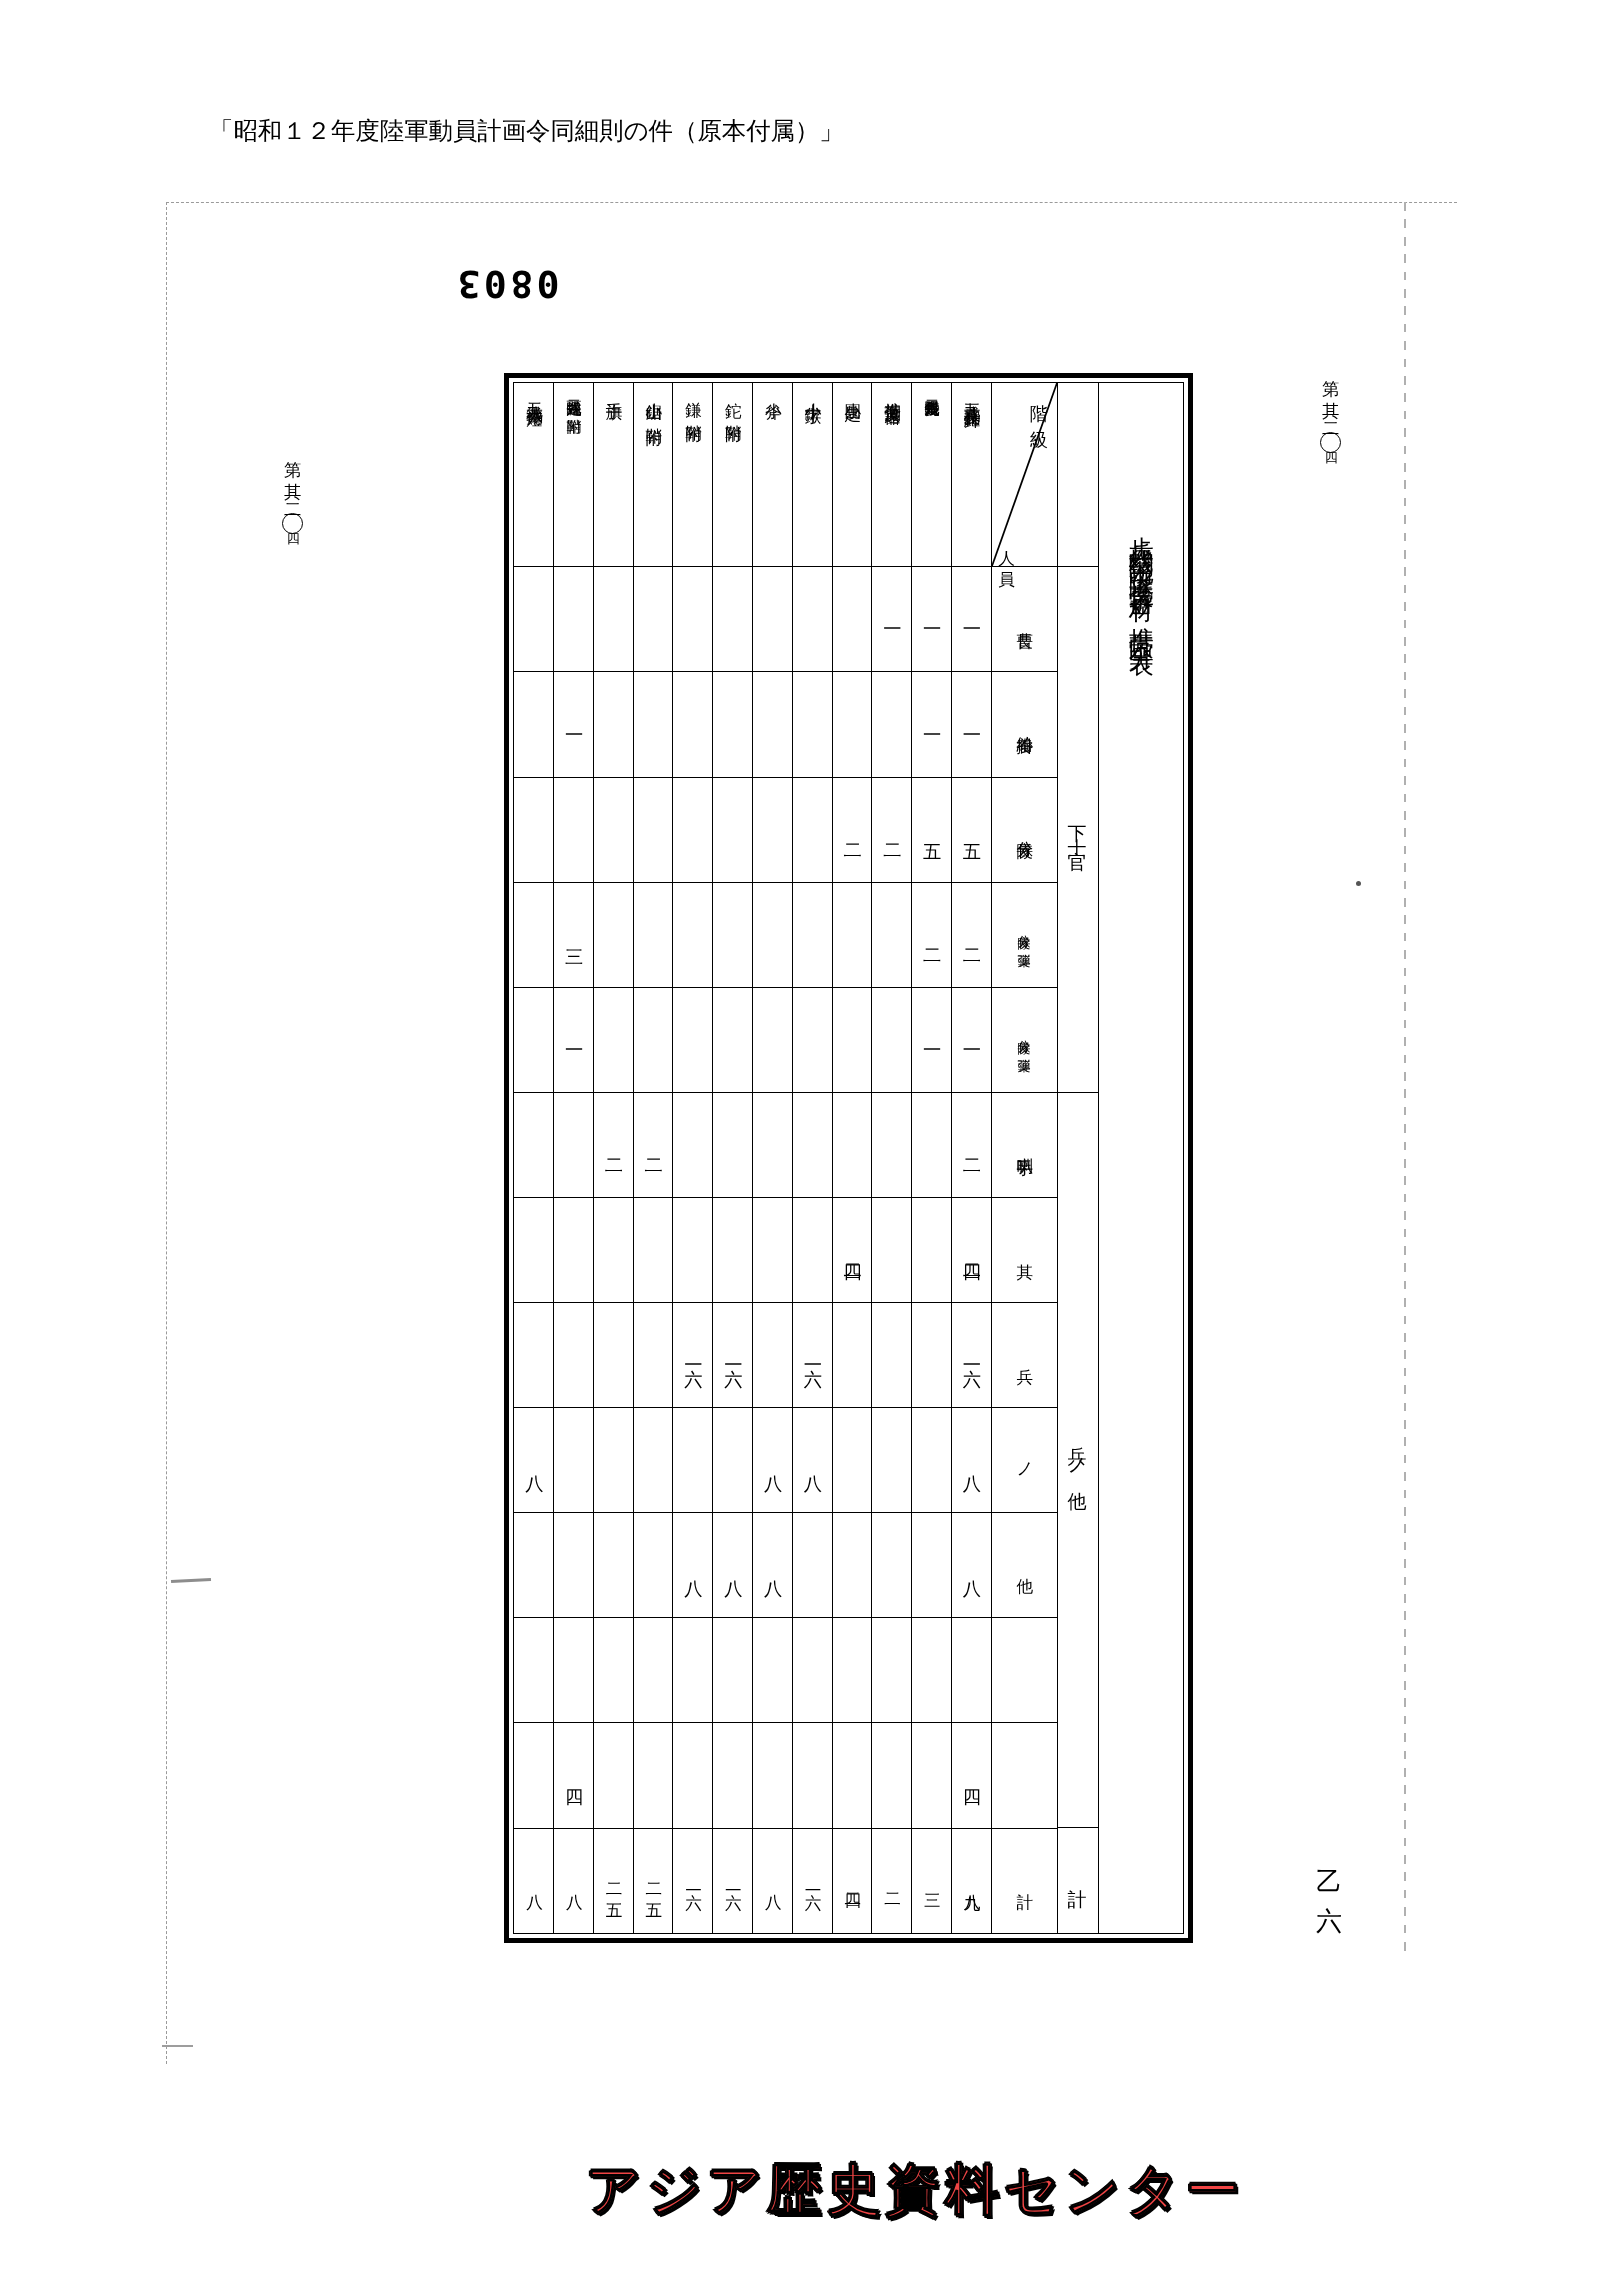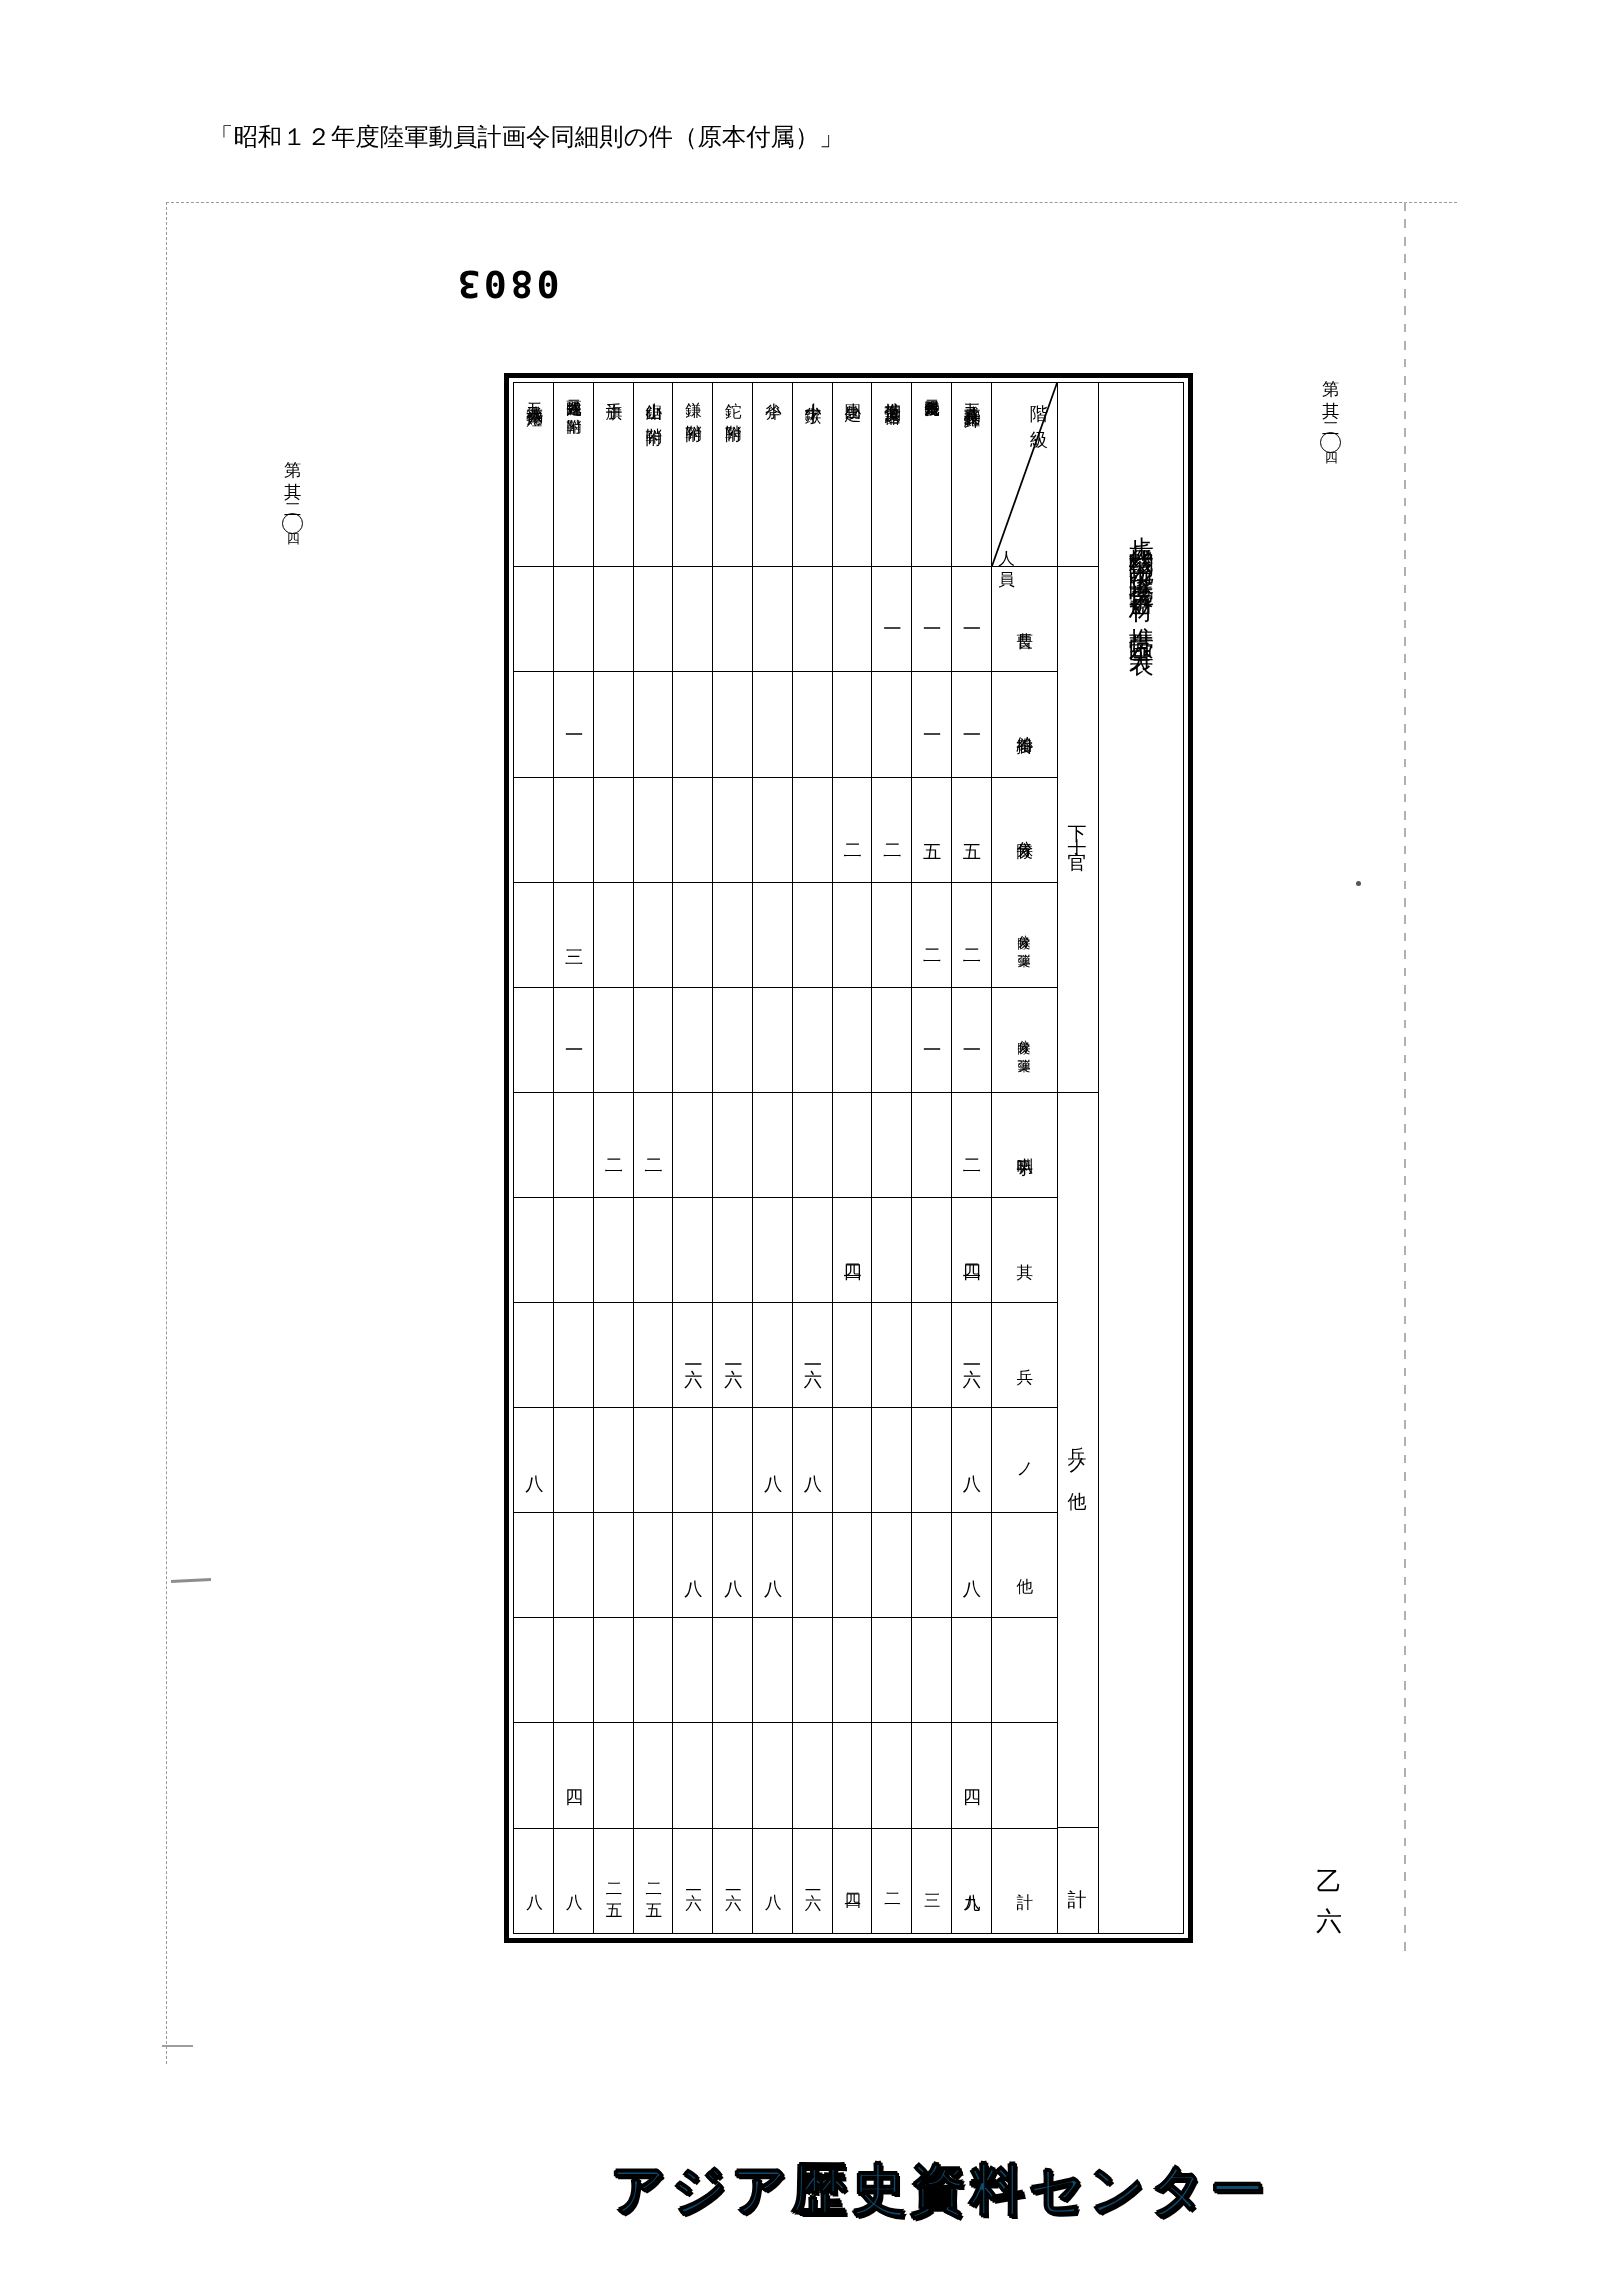--- a/index.html
+++ b/index.html
@@ -13,21 +13,21 @@
     position: relative;
     font-family: "Liberation Sans", sans-serif;
     color: #000;
     overflow: hidden;
   }
 
   
   #citation {
     position: absolute;
     left: 209px;
-    top: 42px;
+    top: 36px;
     width: 1221px;
     font-size: 24.4px;
     line-height: 1.55;
     color: #000;
     white-space: pre;
   }
   #citation div { white-space: nowrap; }
 
   
   #scan-frame {
@@ -113,28 +113,28 @@
     text-orientation: upright;
     font-size: 26px;
     line-height: 1.6;
     font-family: "DejaVu Serif", serif;
     letter-spacing: 3.5px;
   }
 
   
   #watermark {
     position: absolute;
-    left: 611px;
+    left: 586px;
     top: 2154px;
     font-size: 54px;
     font-weight: bold;
     letter-spacing: 5.2px;
     font-family: Liberation Serif, serif;
     -webkit-text-stroke: 0.9px #000;
-    color: #0c4a6e;
+    color: #ef4444;
     text-shadow:
        1.7px 0 0 #000, -1.7px 0 0 #000, 0 1.7px 0 #000, 0 -1.7px 0 #000,
        2.6px 2.6px 0 #000;
     white-space: nowrap;
   }
 
   
   #table-block {
     position: absolute;
     left: 504px;

